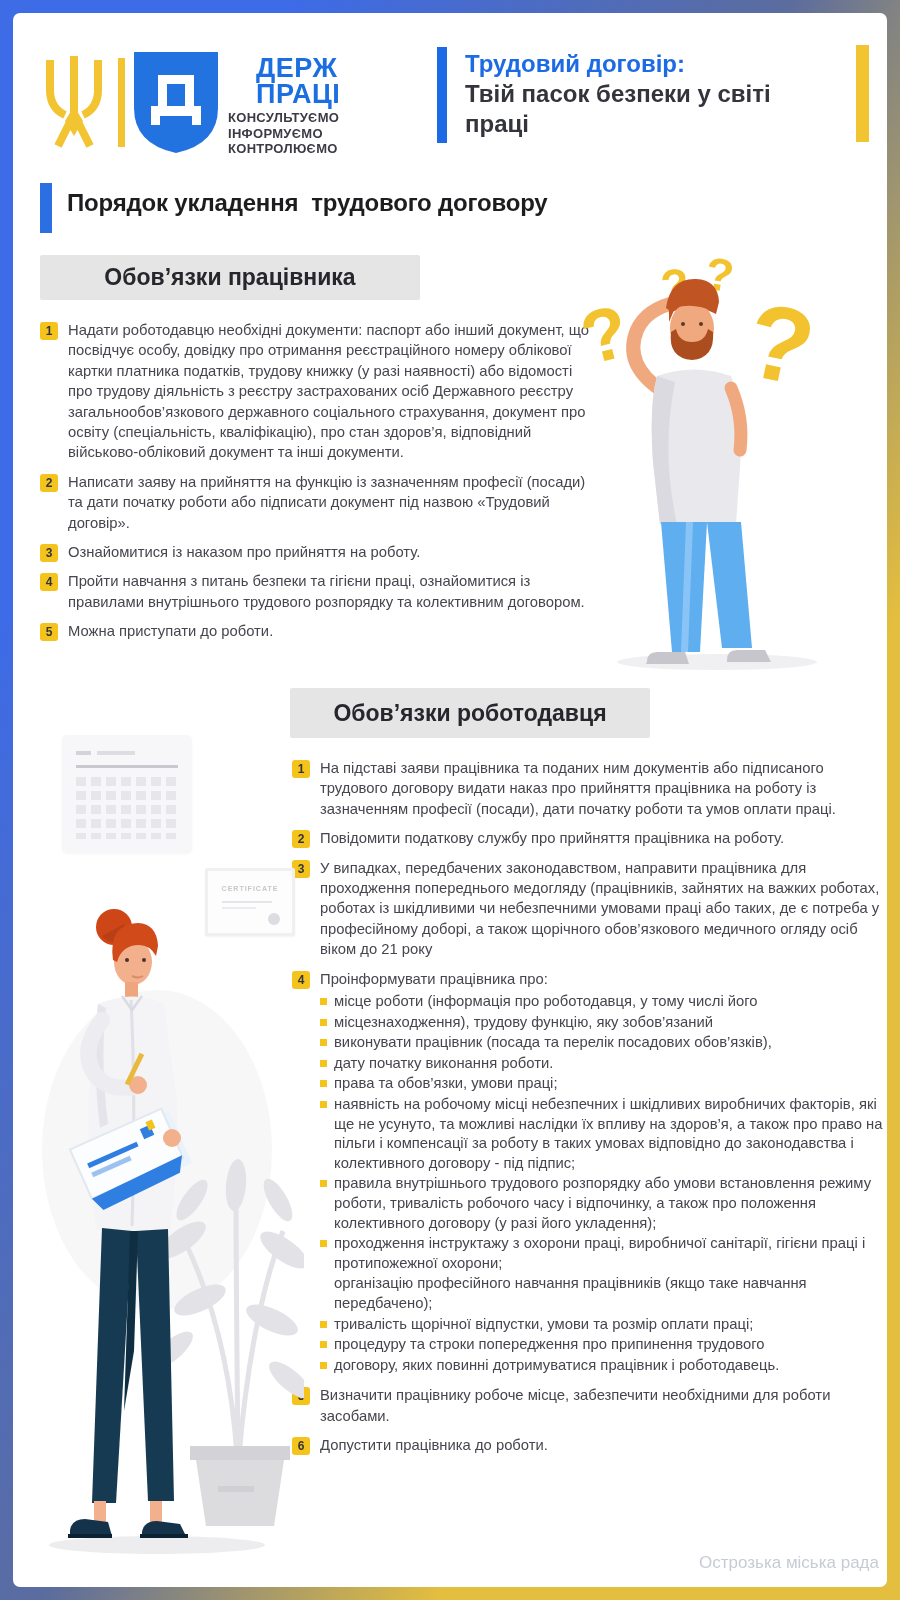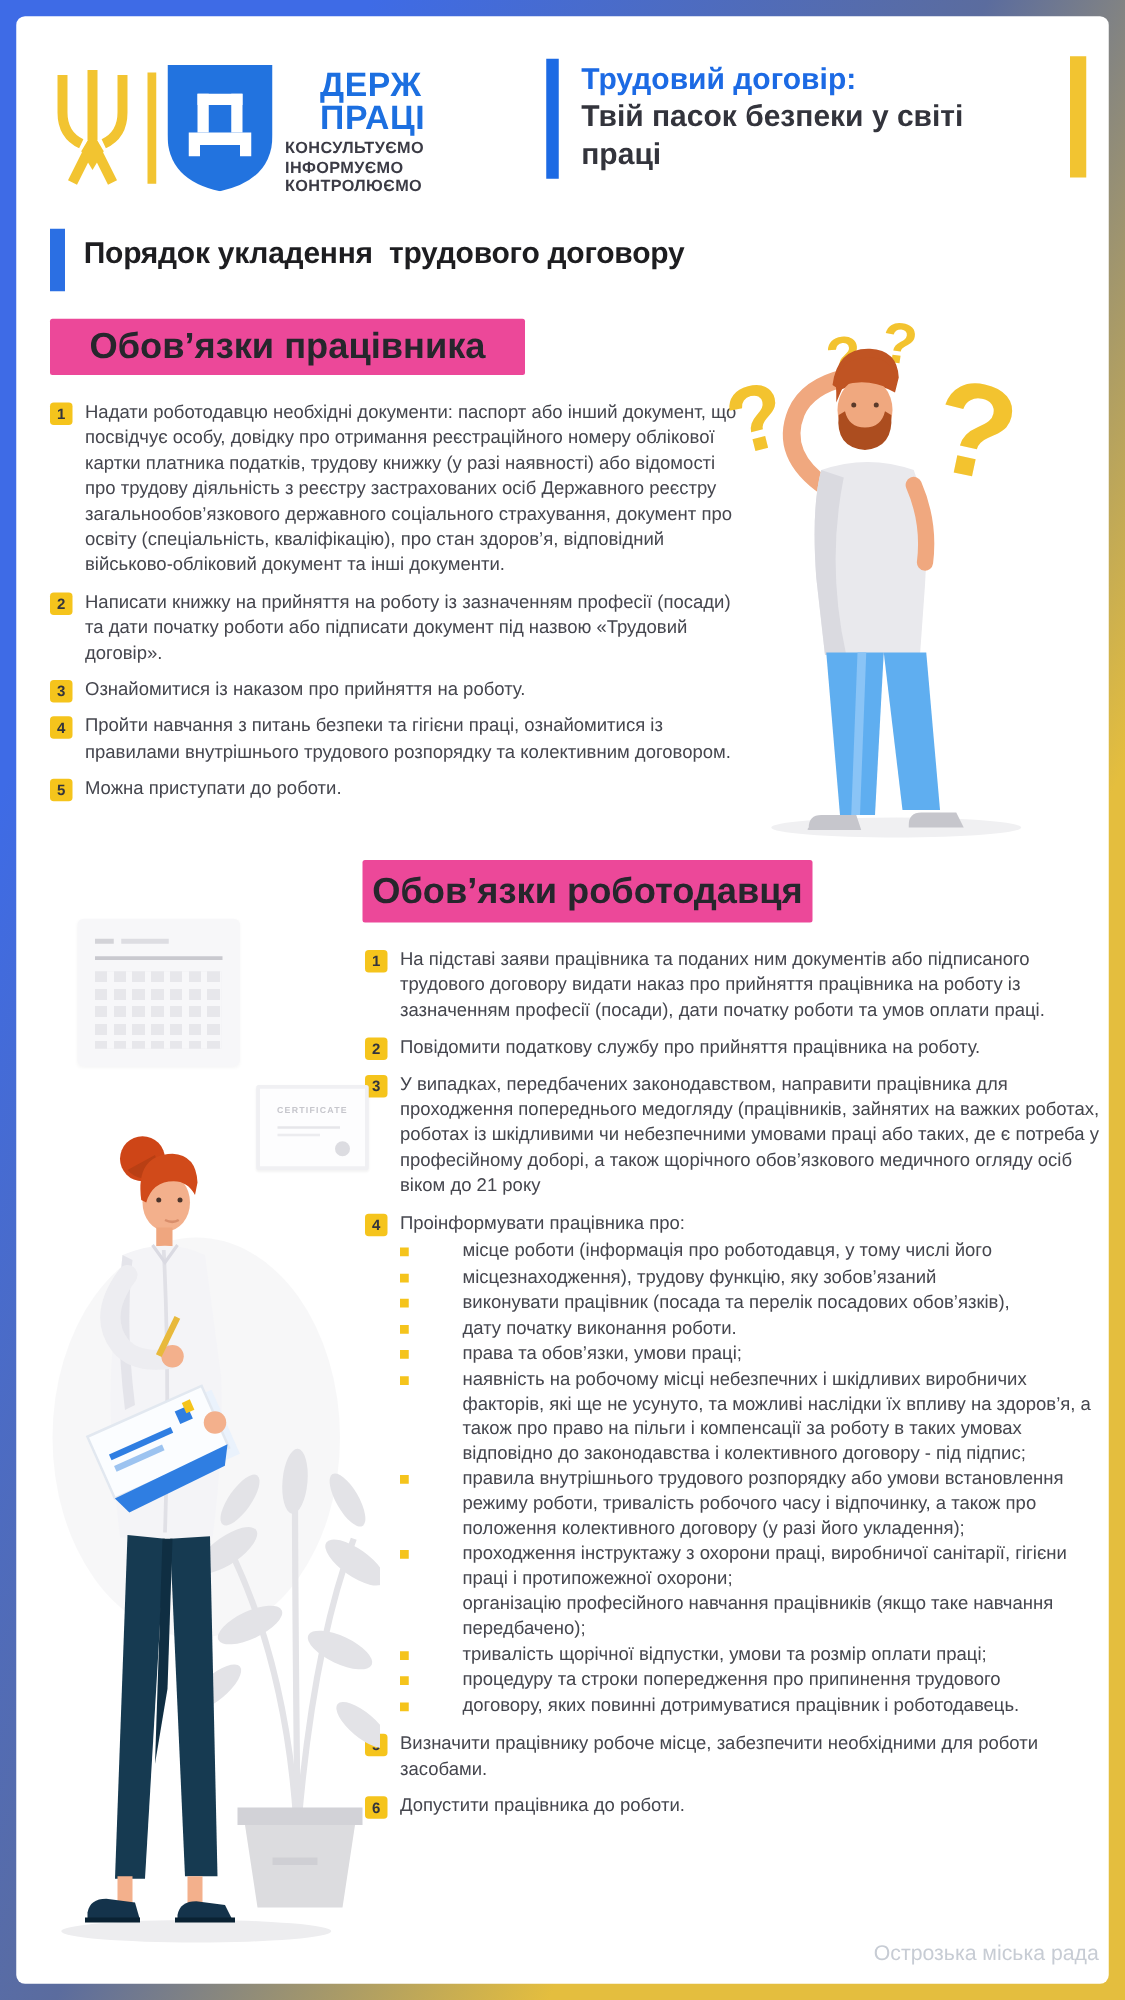--- a/index.html
+++ b/index.html
@@ -20,37 +20,37 @@
   .brand-tagline{position:absolute;left:215px;top:97px;font-size:13px;font-weight:700;color:#3B3B45;line-height:15.5px;letter-spacing:.3px;}
   .slogan-bar{position:absolute;left:424px;top:34px;width:10px;height:96px;background:#1C6AE4;}
   .slogan{position:absolute;left:452px;top:36px;width:375px;font-size:24px;font-weight:800;line-height:30px;}
   .slogan .l1{color:#1C6AE4;}
   .slogan .l2{color:#33343C;}
   .header-accent{position:absolute;left:843px;top:32px;width:13px;height:97px;background:#F2C431;}
   
   .title-bar{position:absolute;left:27px;top:170px;width:12px;height:50px;background:#2B6FE3;}
   .page-title{position:absolute;left:54px;top:176px;width:812px;font-size:24px;font-weight:800;color:#1D1D20;white-space:pre;letter-spacing:-.2px;}
   
-  .badge{position:absolute;background:#ec4899;display:flex;align-items:center;justify-content:center;
-         font-weight:800;font-size:29px;color:#26262C;border-radius:2px;}
+  .badge{position:absolute;background:#e5e5e5;display:flex;align-items:center;justify-content:center;
+         font-weight:800;font-size:23px;color:#26262C;border-radius:2px;}
   .badge1{left:27px;top:242px;width:380px;height:45px;}
   .badge2{left:277px;top:675px;width:360px;height:50px;}
   
   .list{position:absolute;}
   .list1{left:27px;top:307px;width:558px;}
   .list2{left:279px;top:745px;width:592px;}
   .item{display:flex;gap:10px;margin-bottom:9px;}
   .num{width:18px;height:18px;background:#F5C41C;border-radius:3px;flex:none;margin-top:2px;
        display:flex;align-items:center;justify-content:center;
        font-size:12px;font-weight:700;color:#33343C;}
   .txt{flex:1;font-size:14.8px;line-height:20.4px;color:#45464E;}
   .blist{margin-top:3px;}
   .brow{display:flex;gap:7px;margin-bottom:1px;}
   .brow .bm{width:7px;height:7px;background:#F5C41C;flex:none;margin-top:6px;}
-  .brow .bt{flex:1;font-size:14.8px;line-height:19.6px;color:#45464E;margin-left:36px;}
+  .brow .bt{flex:1;font-size:14.8px;line-height:19.6px;color:#45464E;}
   .brow.cont .bm{visibility:hidden;}
   
   .man-illo{position:absolute;left:552px;top:215px;}
   .woman-illo{position:absolute;left:19px;top:887px;}
   .calendar{position:absolute;left:49px;top:722px;width:130px;height:118px;background:#F7F7F9;border-radius:5px;box-shadow:0 1px 3px rgba(0,0,0,.04);}
   .cal-dash1{position:absolute;left:14px;top:16px;width:15px;height:4px;background:#D3D3D8;}
   .cal-dash2{position:absolute;left:35px;top:16px;width:38px;height:4px;background:#DDDDE2;}
   .cal-rule{position:absolute;left:14px;top:30px;width:102px;height:3px;background:#C9C9CF;}
   .cal-grid{position:absolute;left:14px;top:42px;width:101px;height:62px;
     background-image:
@@ -120,21 +120,21 @@
 
   <div class="badge badge1">Обов’язки працівника</div>
 
   <div class="list list1">
     <div class="item">
       <div class="num">1</div>
       <div class="txt">Надати роботодавцю необхідні документи: паспорт або інший документ, що посвідчує особу, довідку про отримання реєстраційного номеру облікової картки платника податків, трудову книжку (у разі наявності) або відомості про трудову діяльність з реєстру застрахованих осіб Державного реєстру загальнообов’язкового державного соціального страхування, документ про освіту (спеціальність, кваліфікацію), про стан здоров’я, відповідний військово-обліковий документ та інші документи.</div>
     </div>
     <div class="item">
       <div class="num">2</div>
-      <div class="txt">Написати книжку на прийняття на роботу із зазначенням професії (посади) та дати початку роботи або підписати документ під назвою «Трудовий договір».</div>
+      <div class="txt">Написати заяву на прийняття на функцію із зазначенням професії (посади) та дати початку роботи або підписати документ під назвою «Трудовий договір».</div>
     </div>
     <div class="item">
       <div class="num">3</div>
       <div class="txt">Ознайомитися із наказом про прийняття на роботу.</div>
     </div>
     <div class="item">
       <div class="num">4</div>
       <div class="txt">Пройти навчання з питань безпеки та гігієни праці, ознайомитися із правилами внутрішнього трудового розпорядку та колективним договором.</div>
     </div>
     <div class="item">

